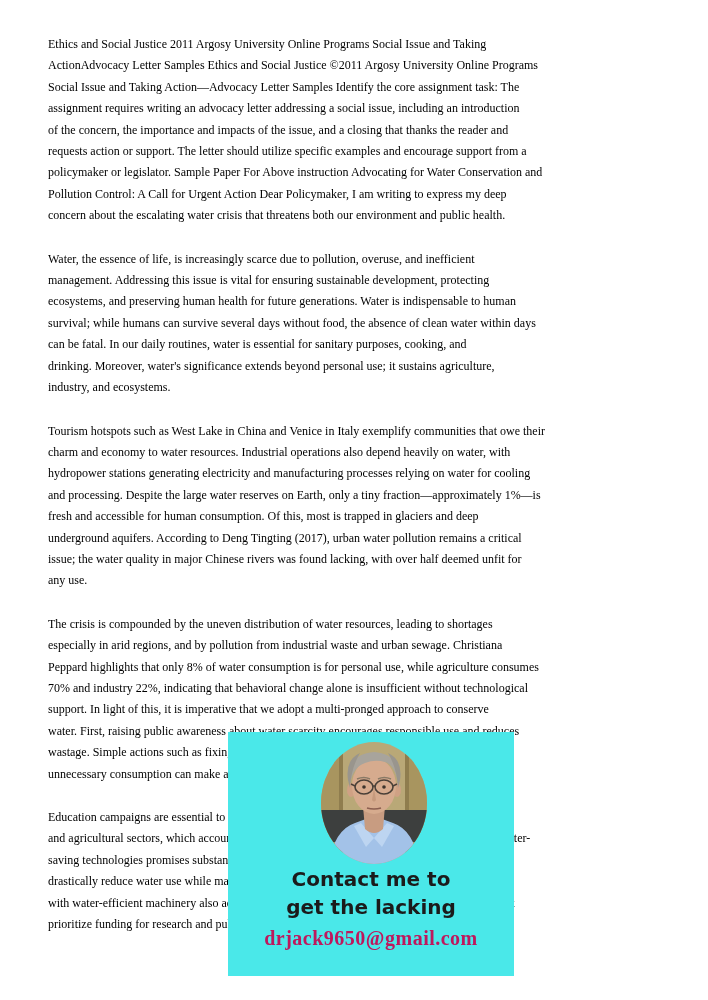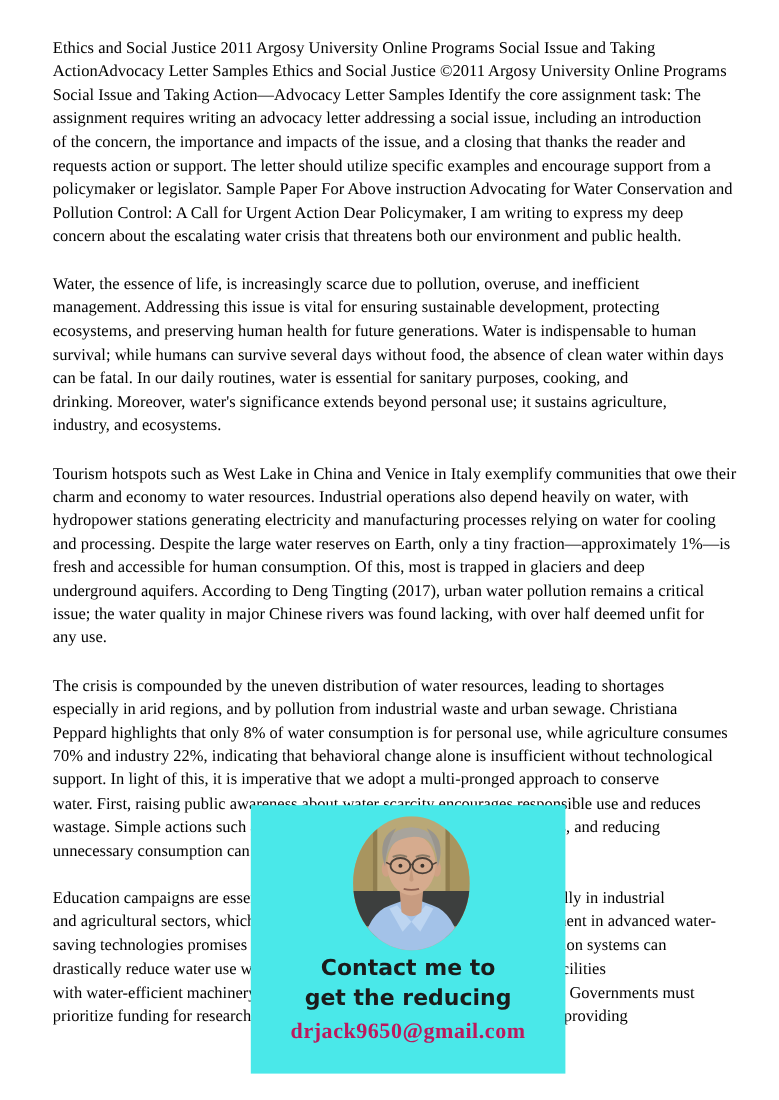--- a/index.html
+++ b/index.html
@@ -14,21 +14,21 @@
     background: #ffffff;
     overflow: hidden;
   }
   .doc {
     position: absolute;
     left: 48px;
     top: 0;
     width: 648px;
     padding-top: 34px;
     font-family: "Liberation Serif", serif;
-    font-size: 15px;
+    font-size: 12px;
     line-height: 21.4px;
     color: #000000;
   }
   .doc p {
     margin: 22px 0 0 0;
     white-space: pre-line;
   }
   .doc p:first-child {
     margin-top: 0;
   }
@@ -146,17 +146,17 @@
           <line x1="34" y1="44" x2="30" y2="42" stroke="#4a4038" stroke-width="1.4"></line>
           <line x1="72" y1="44" x2="76" y2="42" stroke="#4a4038" stroke-width="1.4"></line>
           <circle cx="43" cy="45" r="1.8" fill="#3c332c"></circle>
           <circle cx="63" cy="45" r="1.8" fill="#3c332c"></circle>
           <path d="M53 46 L51 58 Q53 61 55 58 Z" fill="#c69a7d"></path>
           <path d="M46 66 Q53 68 60 66" stroke="#8c5f50" stroke-width="1.6" fill="none"></path>
         </g>
       </svg>
     </span>
     <div class="headline">Contact me to</div>
-    <div class="headline">get the reducing</div>
+    <div class="headline">get the lacking</div>
     <div class="email">drjack9650@gmail.com</div>
   </div>
 
 </div>
 
 </body></html>

